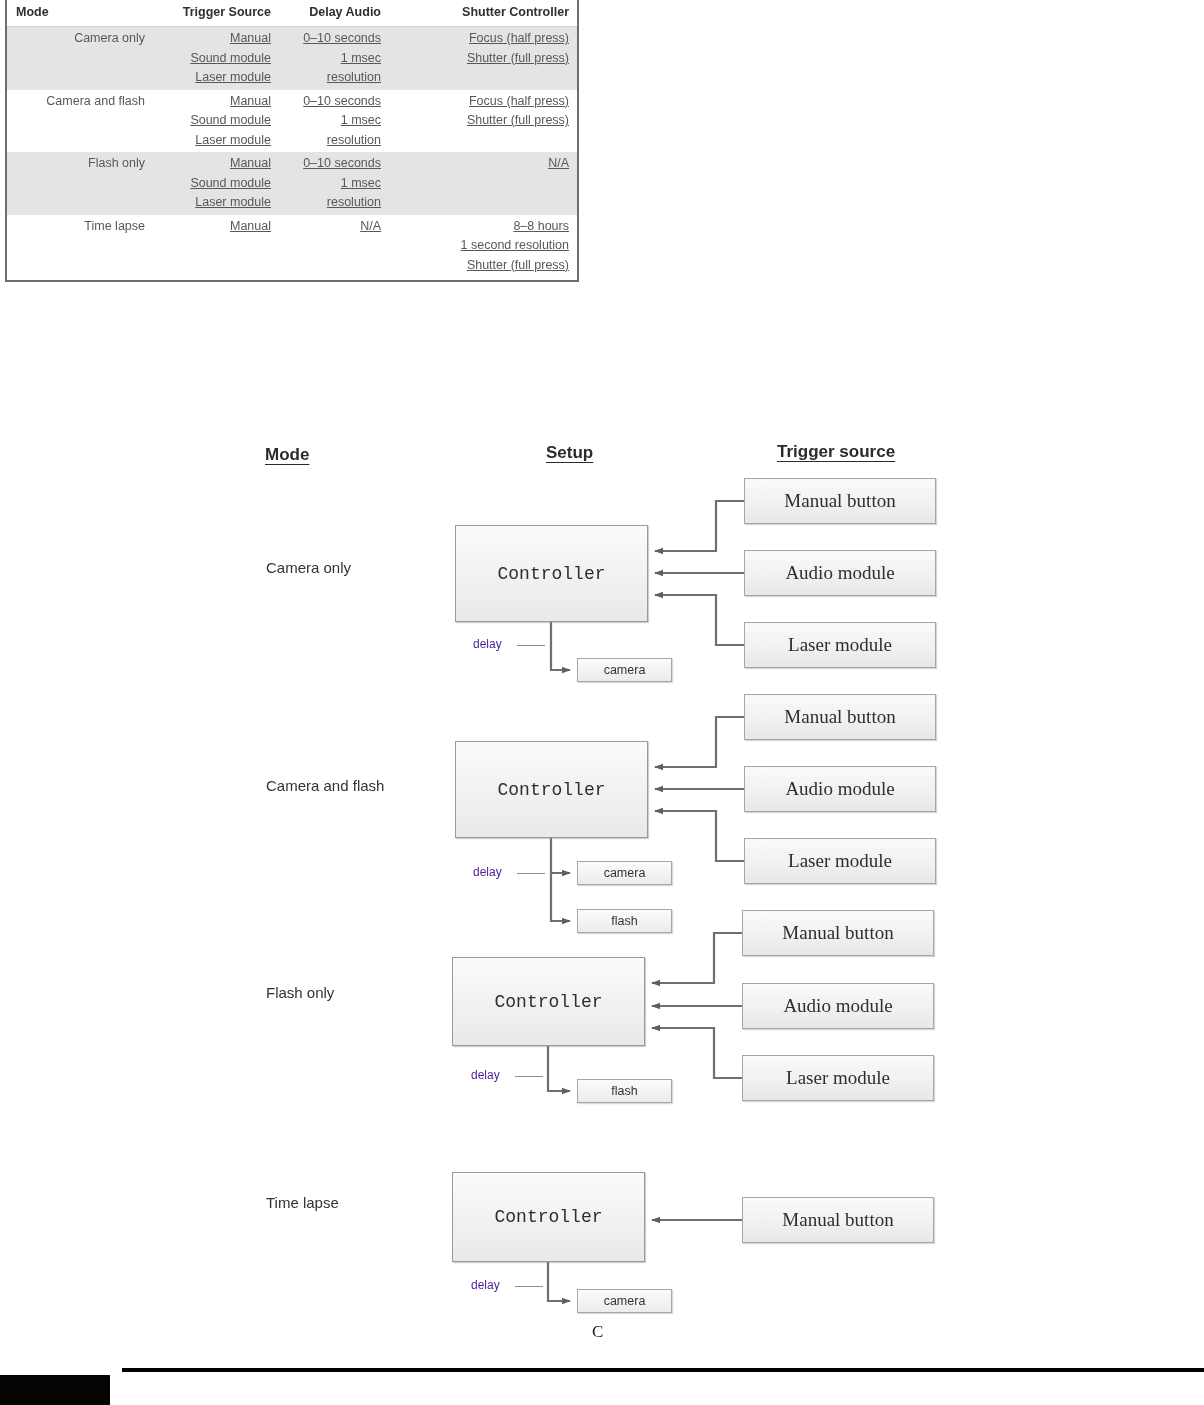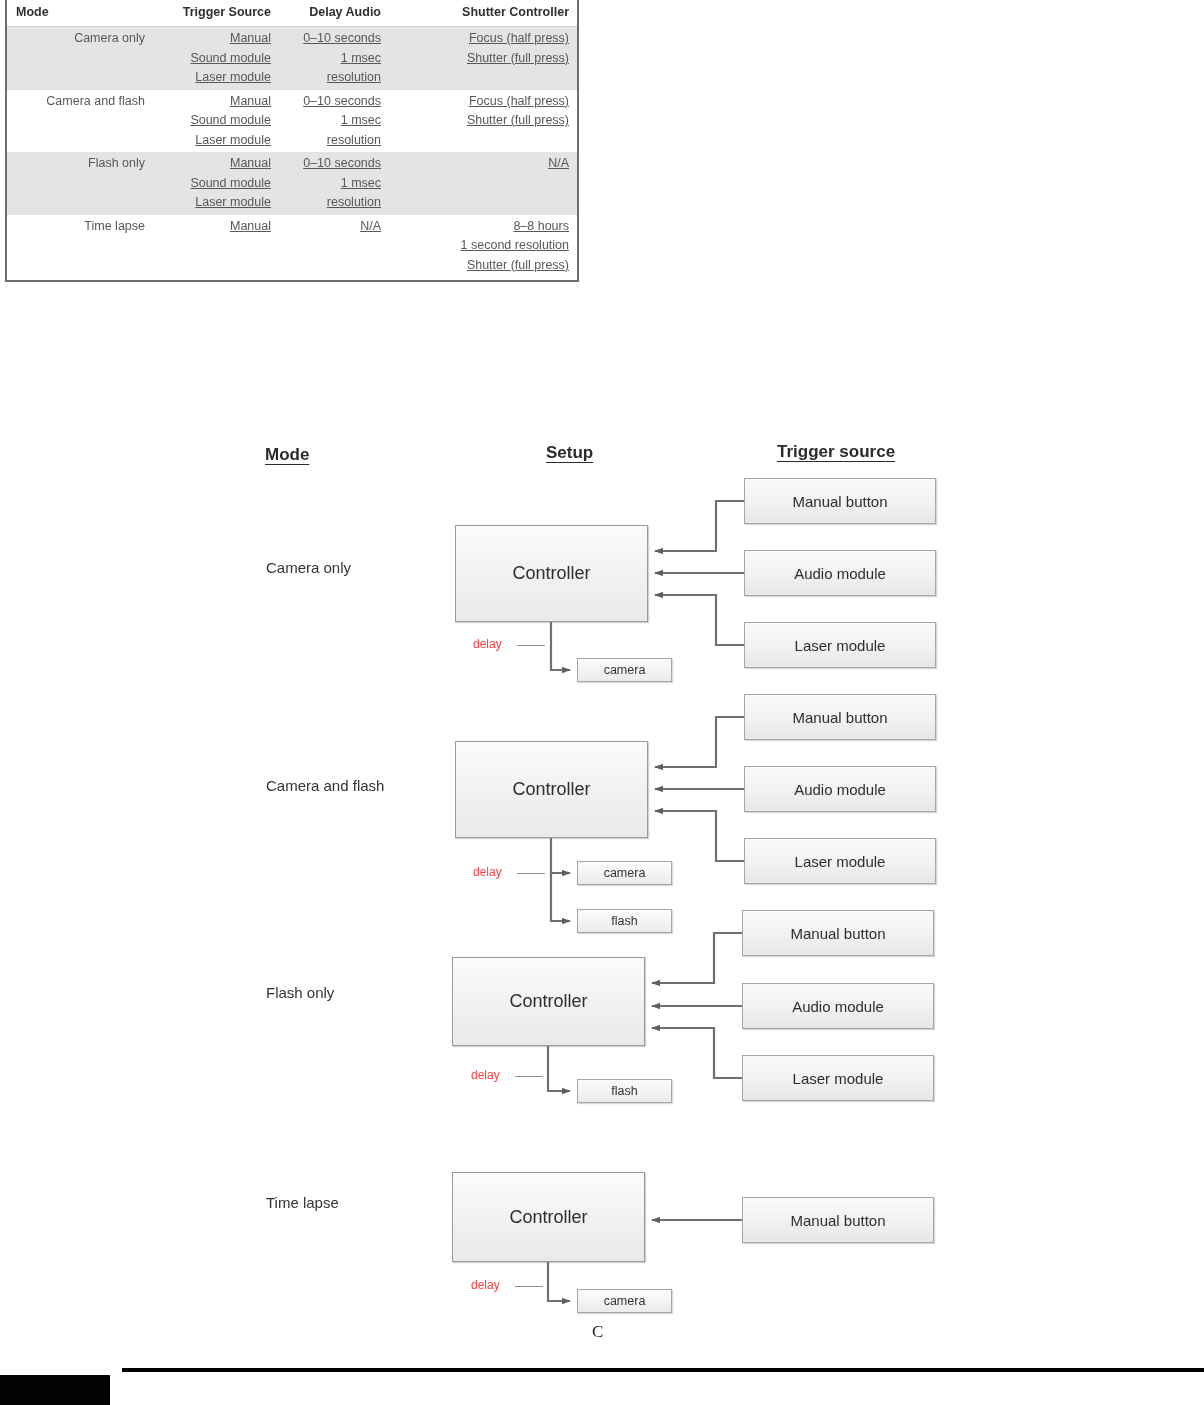--- a/index.html
+++ b/index.html
@@ -96,52 +96,54 @@
     position: absolute;
     box-sizing: border-box;
     border: 1px solid #9a9a9a;
     background: linear-gradient(180deg, #fbfbfb 0%, #f1f1f1 55%, #e9e9e9 100%);
     box-shadow: 1px 1px 1px rgba(120,120,120,0.35);
     display: flex;
     align-items: center;
     justify-content: center;
     font-size: 18px;
     color: #2e2e2e;
+    font-family: Liberation Mono, monospace;
   }
 
   .trig-box {
     position: absolute;
     box-sizing: border-box;
     border: 1px solid #a6a6a6;
     background: linear-gradient(180deg, #fafafa 0%, #f0f0f0 60%, #e7e7e7 100%);
     box-shadow: 1px 1px 1px rgba(120,120,120,0.3);
     display: flex;
     align-items: center;
     justify-content: center;
-    font-size: 15px;
+    font-size: 19px;
     color: #2e2e2e;
+    font-family: Liberation Serif, serif;
   }
 
   .small-box {
     position: absolute;
     box-sizing: border-box;
     border: 1px solid #a6a6a6;
     background: linear-gradient(180deg, #fbfbfb 0%, #f2f2f2 60%, #ebebeb 100%);
     box-shadow: 1px 1px 1px rgba(130,130,130,0.3);
     display: flex;
     align-items: center;
     justify-content: center;
     font-size: 12.5px;
     color: #333333;
   }
 
   .delay-label {
     position: absolute;
     font-size: 12px;
-    color: #ef4444;
+    color: #4c1d95;
     white-space: nowrap;
   }
   .delay-dash {
     position: absolute;
     height: 0;
     border-top: 1.5px solid #8d8d8d;
   }
 
   .fig-caption {
     position: absolute;

